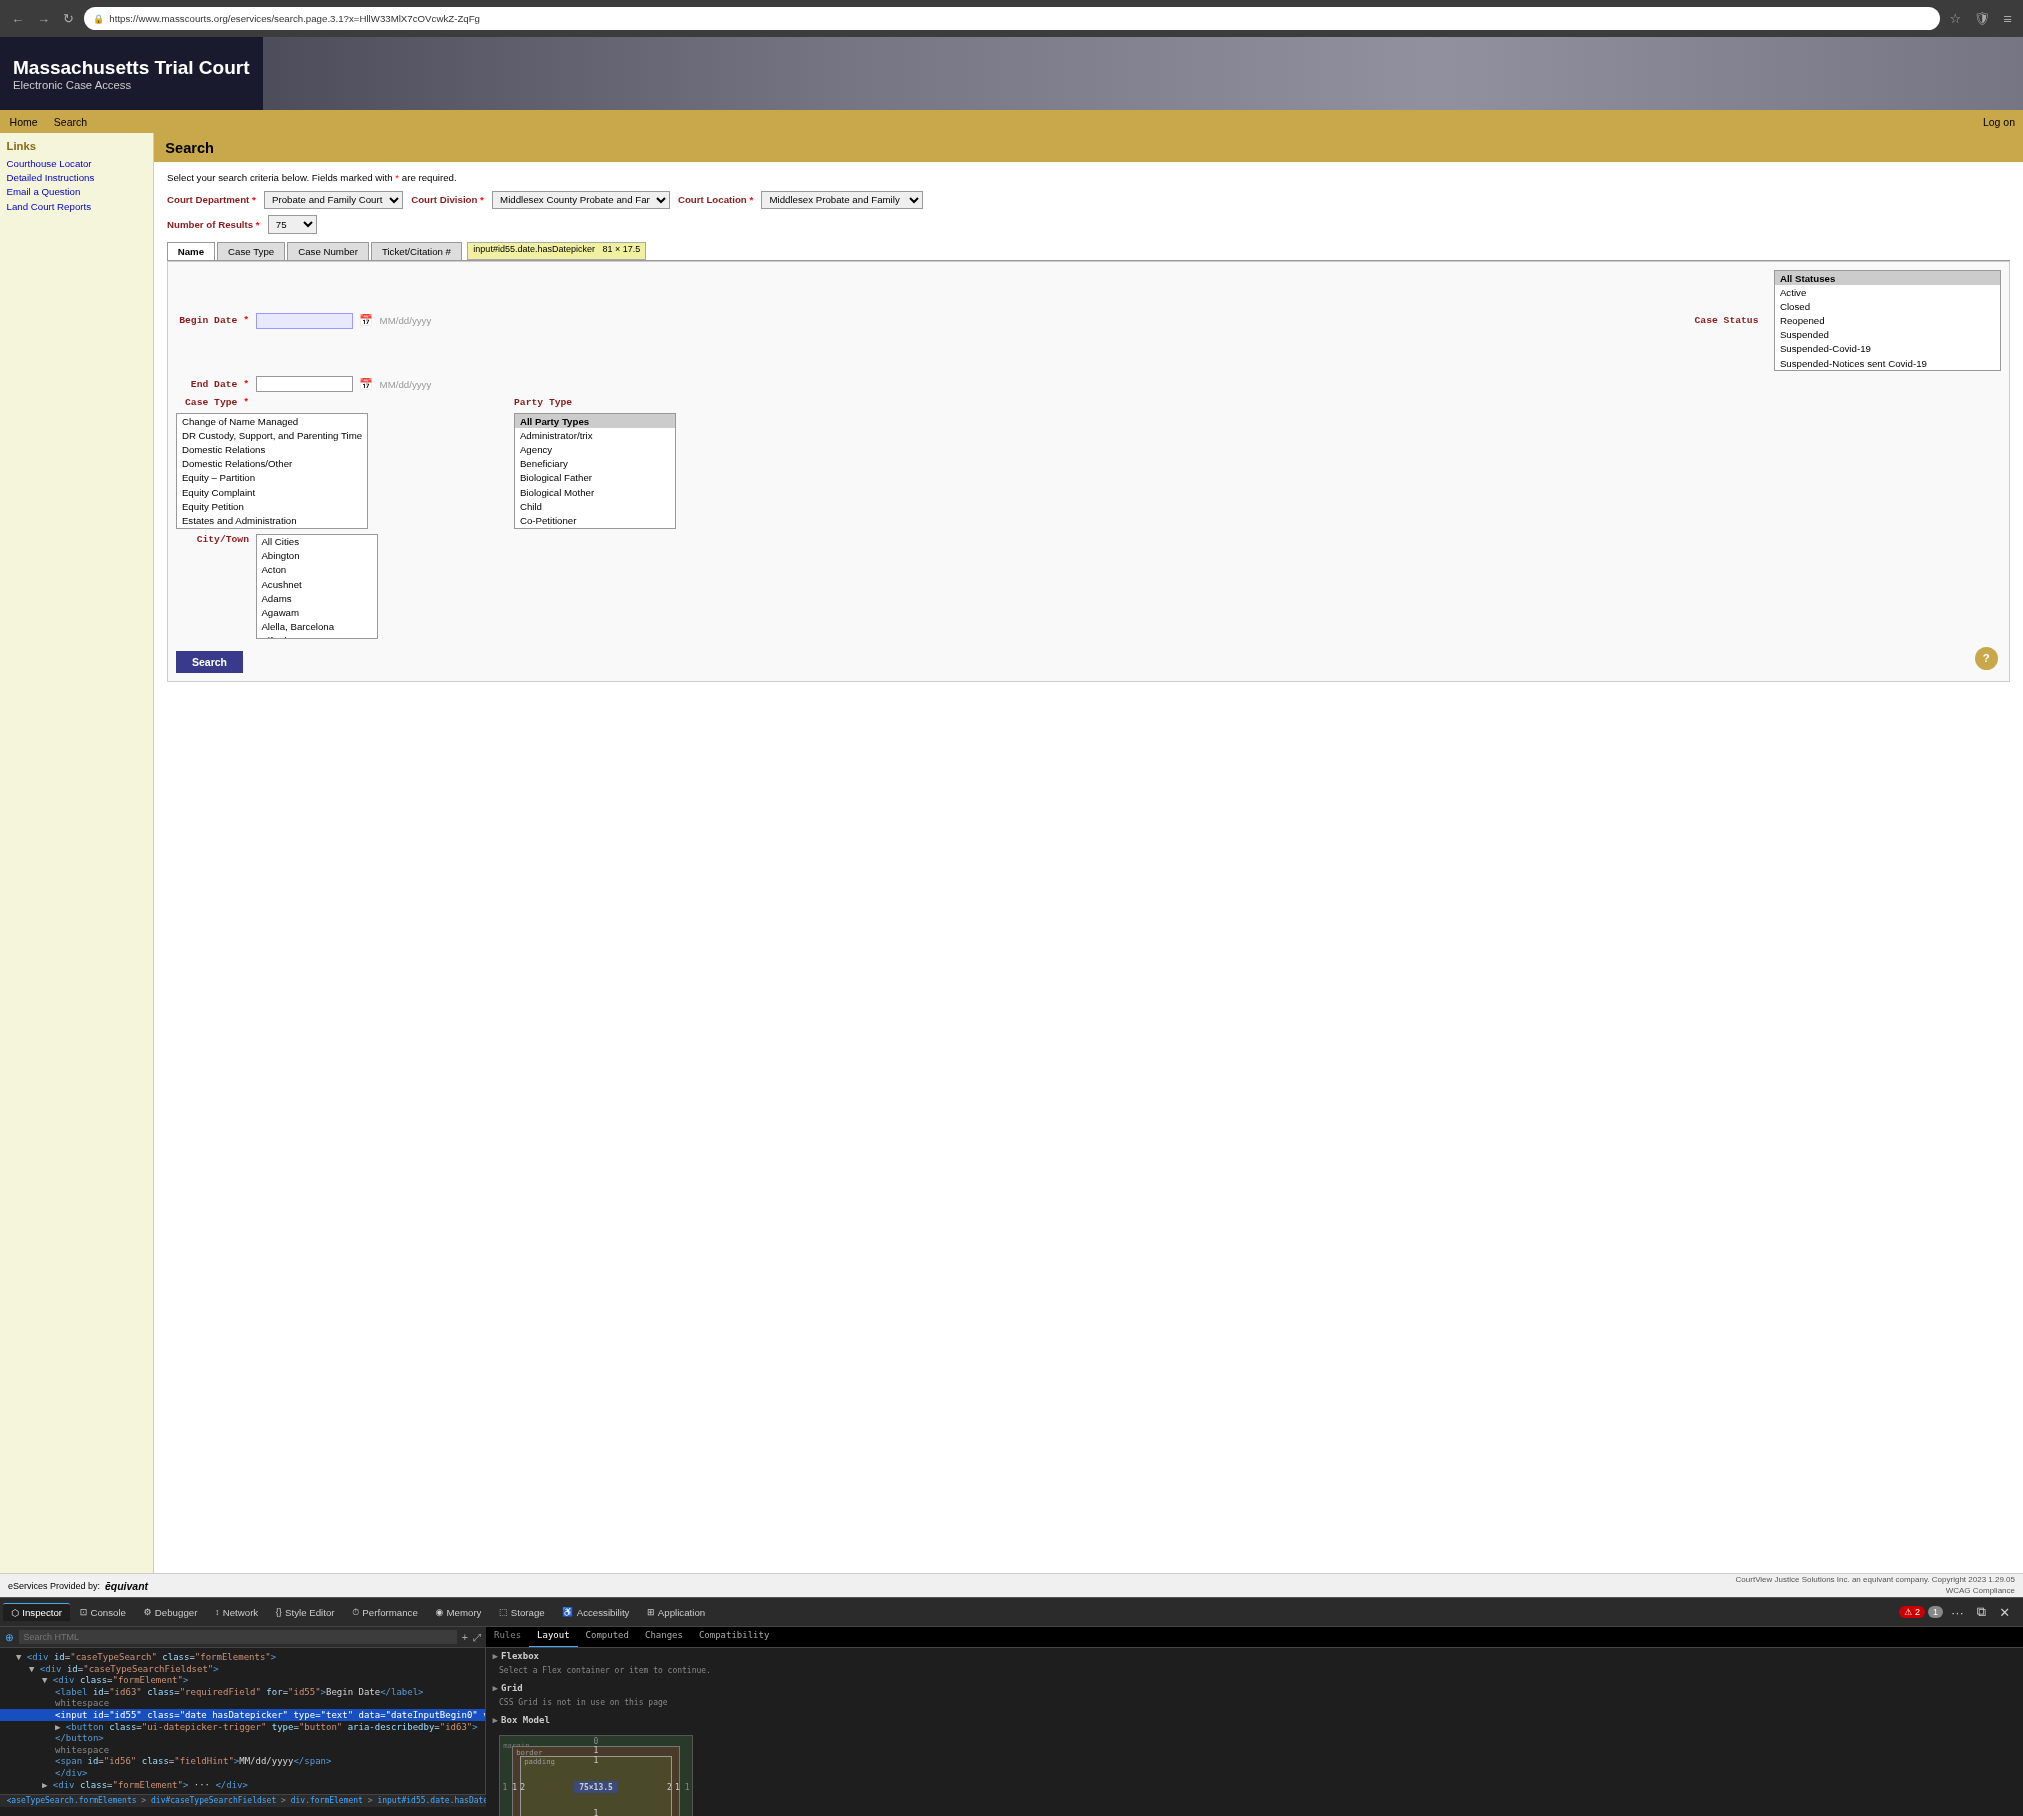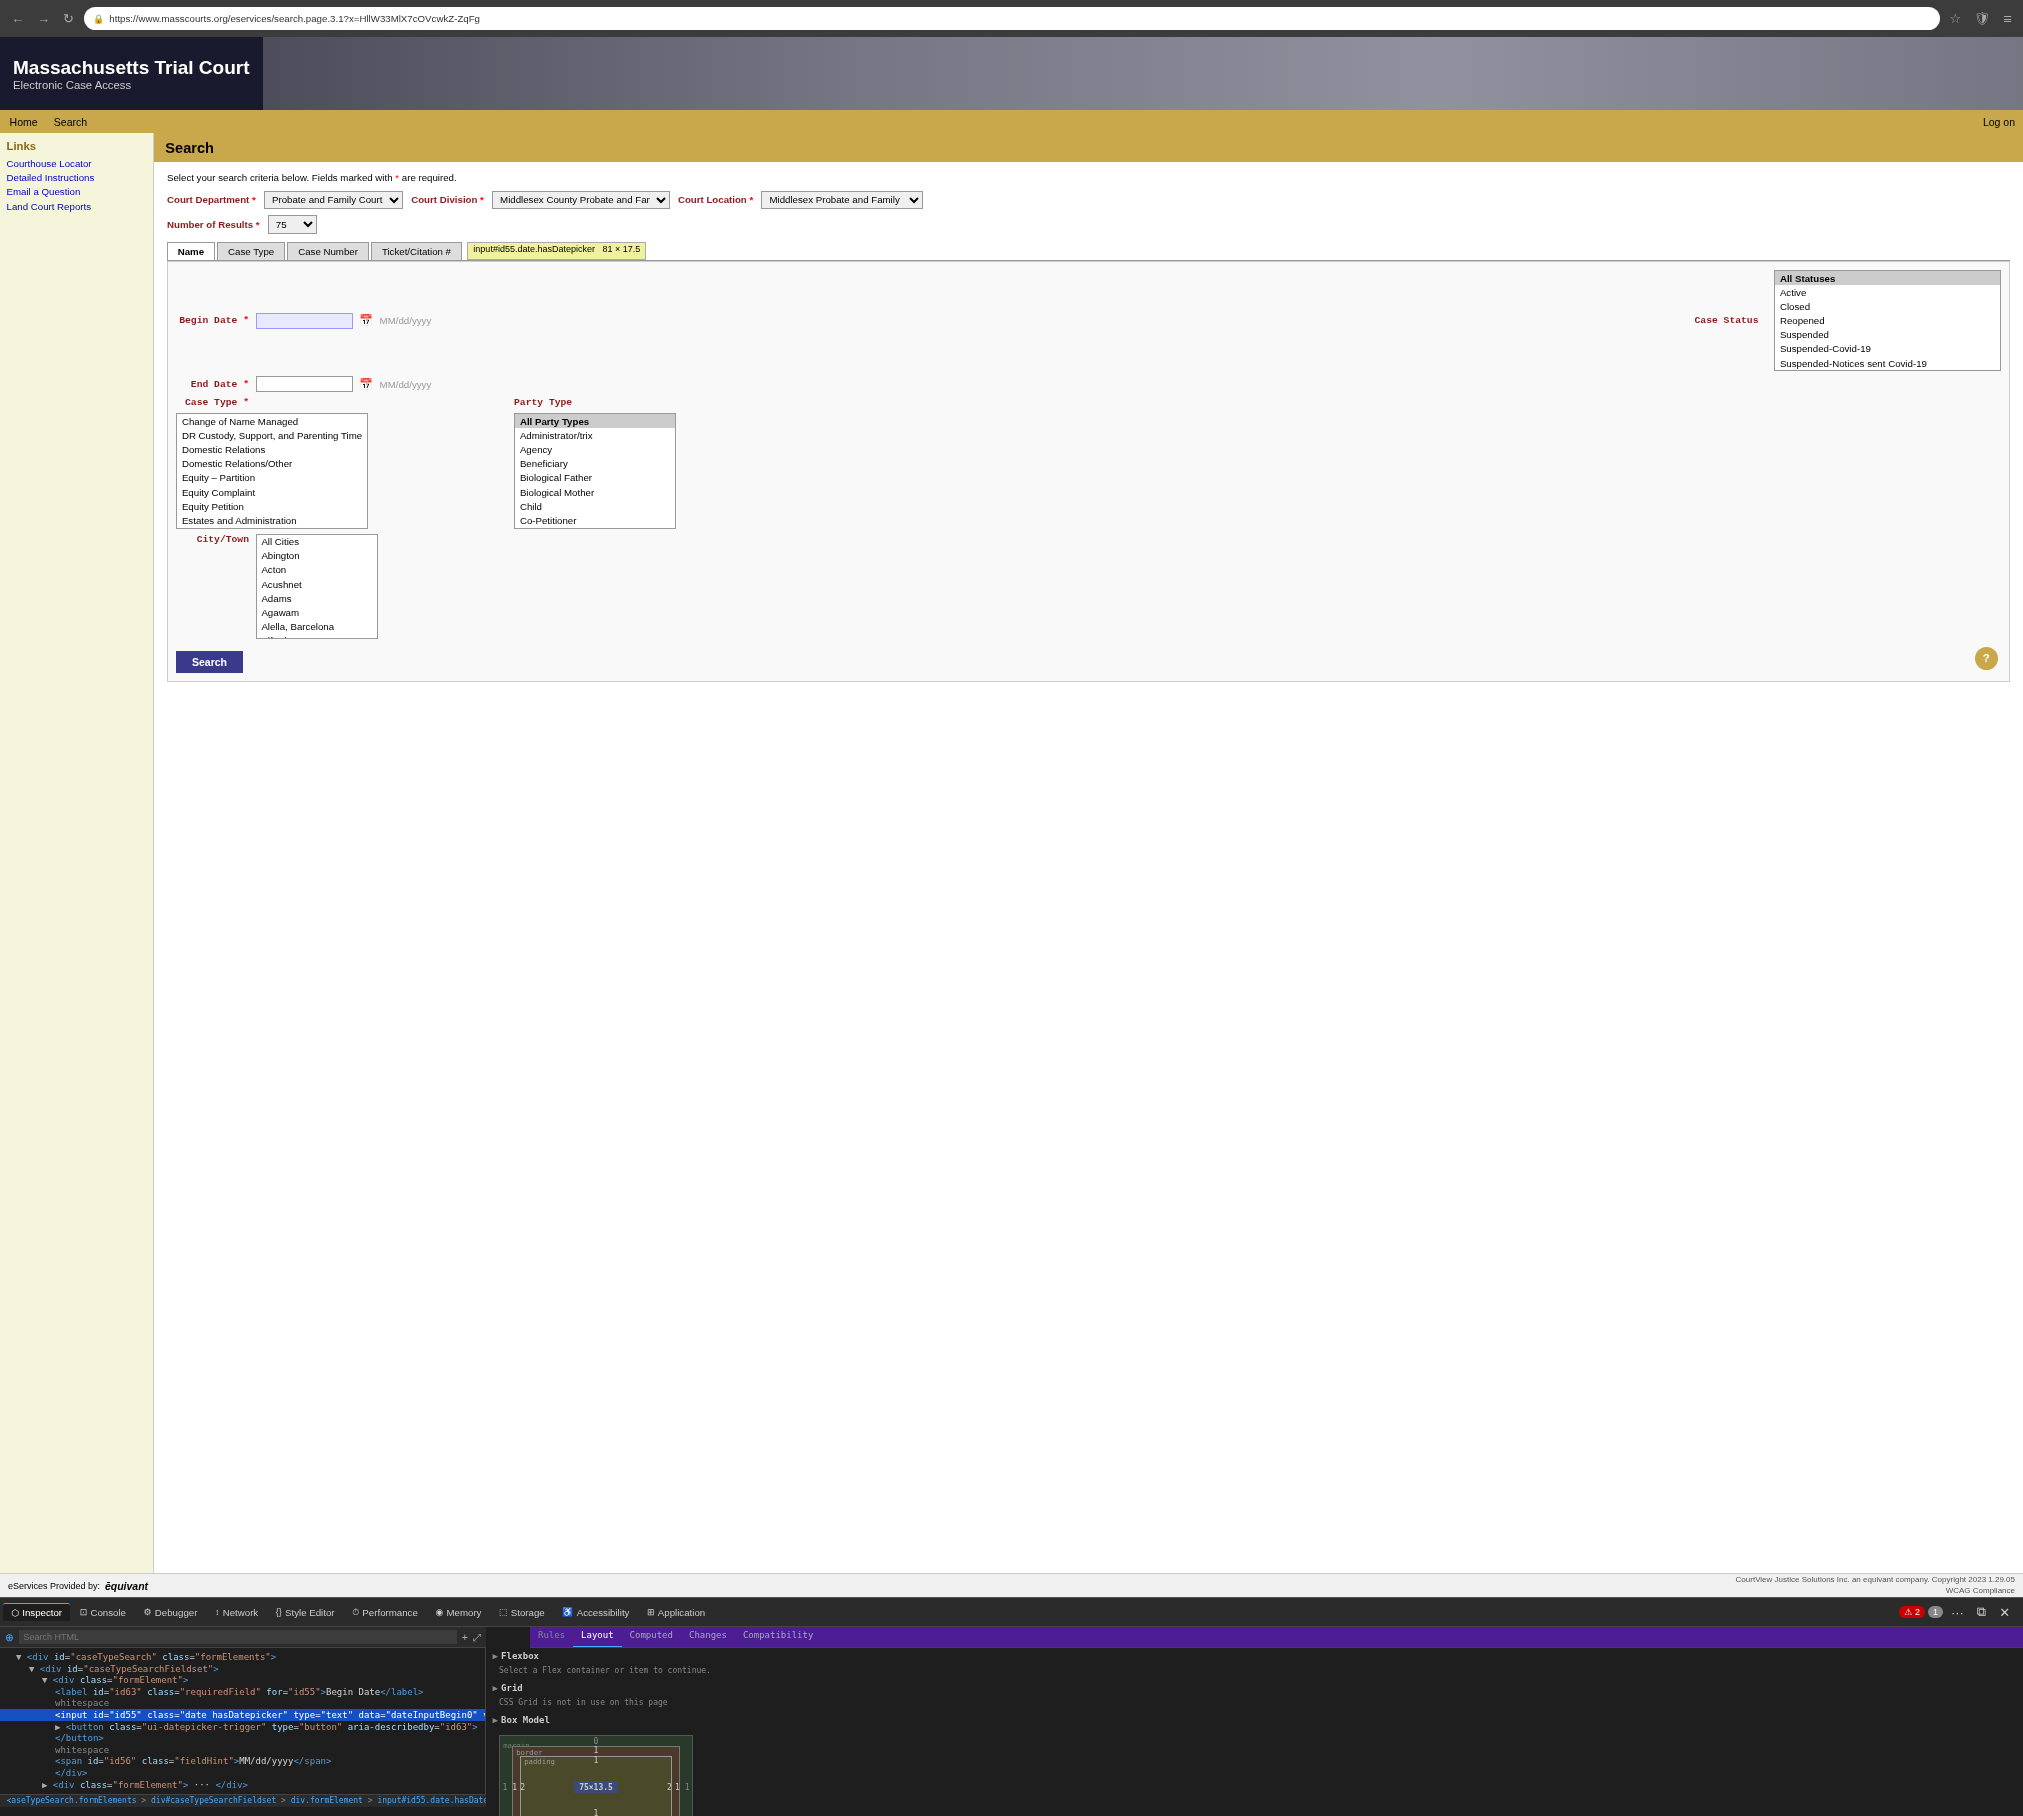--- a/index.html
+++ b/index.html
@@ -254,24 +254,23 @@
     .styles-panel {
       flex: 1;
       overflow-y: auto;
       background: #1e1e1e;
       font-size: 9px;
       font-family: monospace;
       color: #d4d4d4;
     }
     .styles-panel-tabs {
       display: flex;
-      background: #4c1d95;
+      background: #000000;
       border-bottom: 0.8px solid #444;
       height: 21px;
-      margin-left: 44px;
     }
     .styles-panel-tab { padding: 3.2px 8px; font-size: 9px; color: #aaa; cursor: pointer; }
     .styles-panel-tab.active { color: #fff; border-bottom: 1.6px solid #4af; }
 
     .breadcrumb-bar {
       background: #2b2b2b;
       border-top: 0.8px solid #444;
       padding: 1.6px 6.5px;
       font-size: 8px;
       color: #888;

